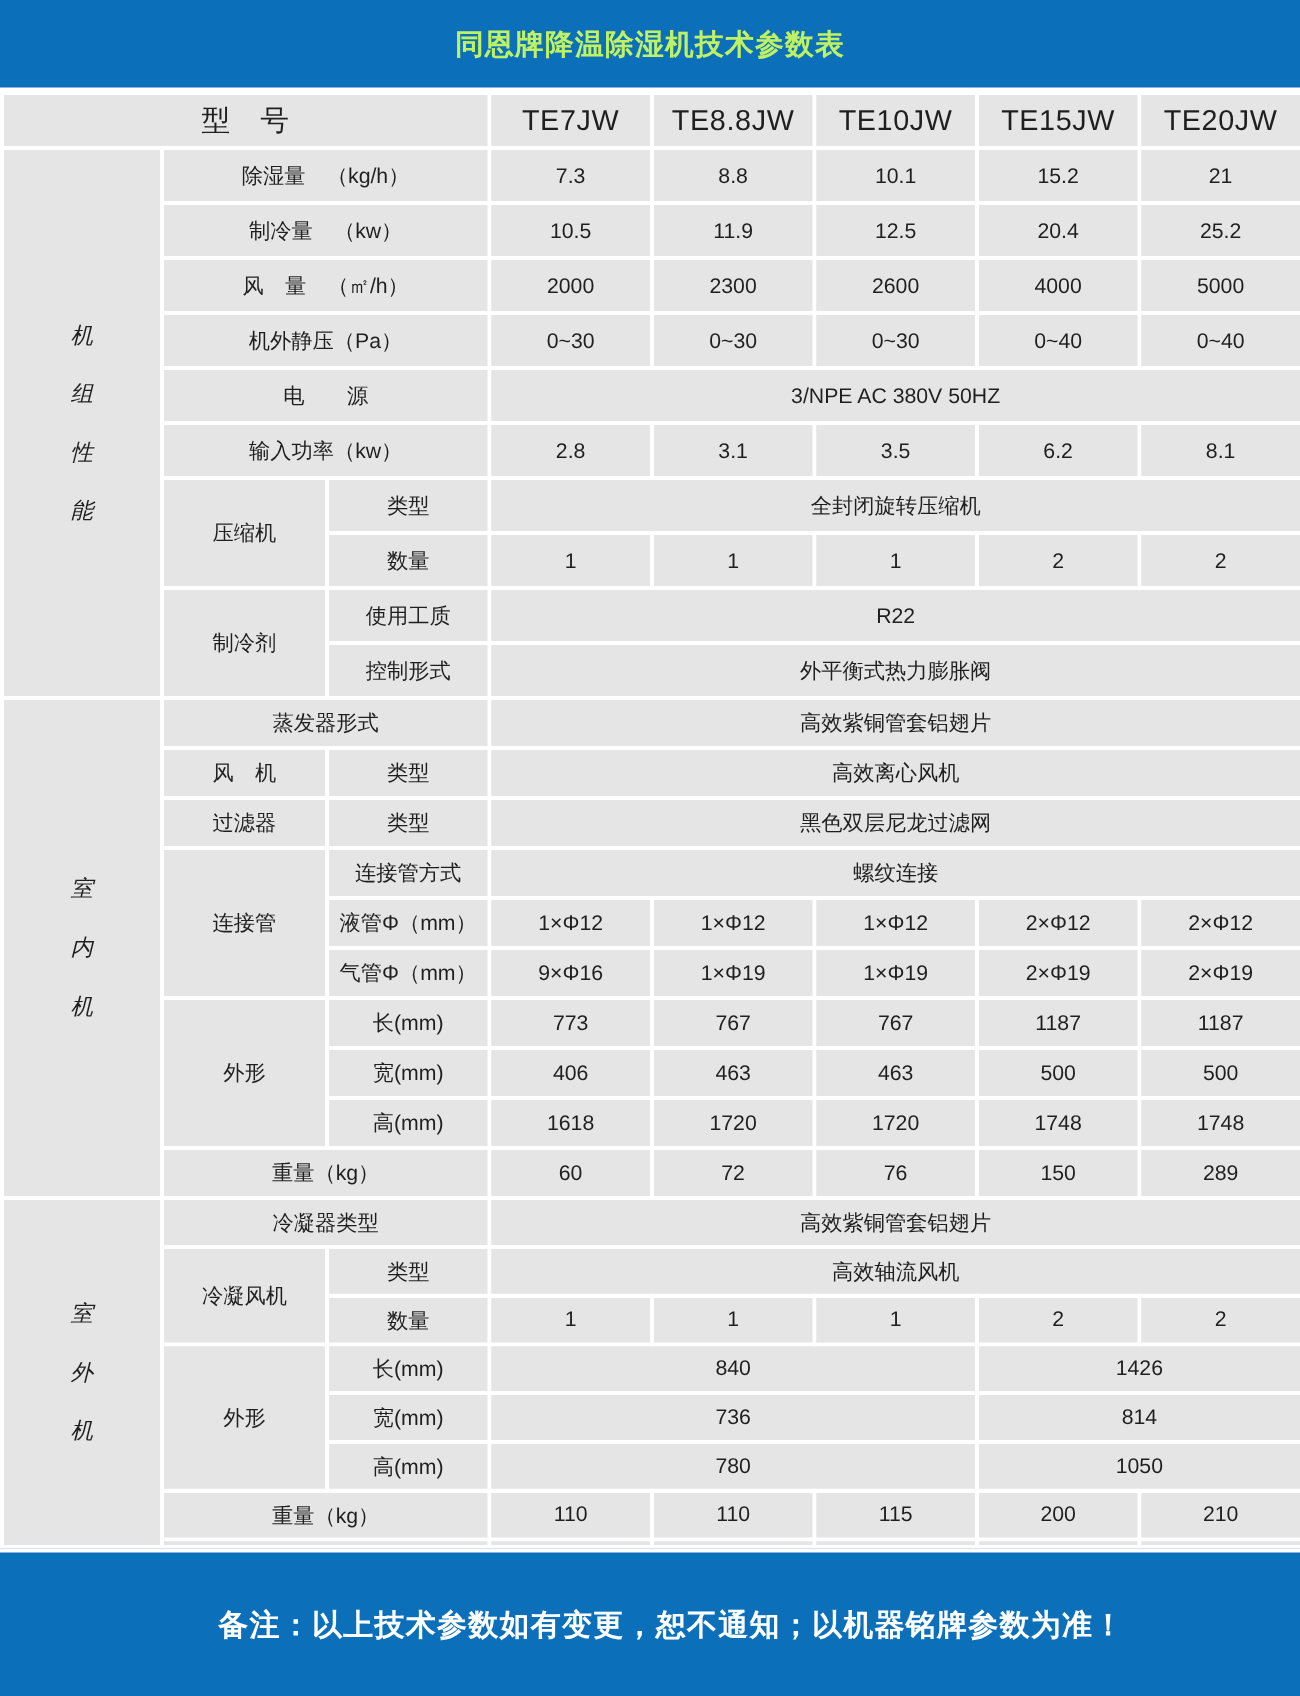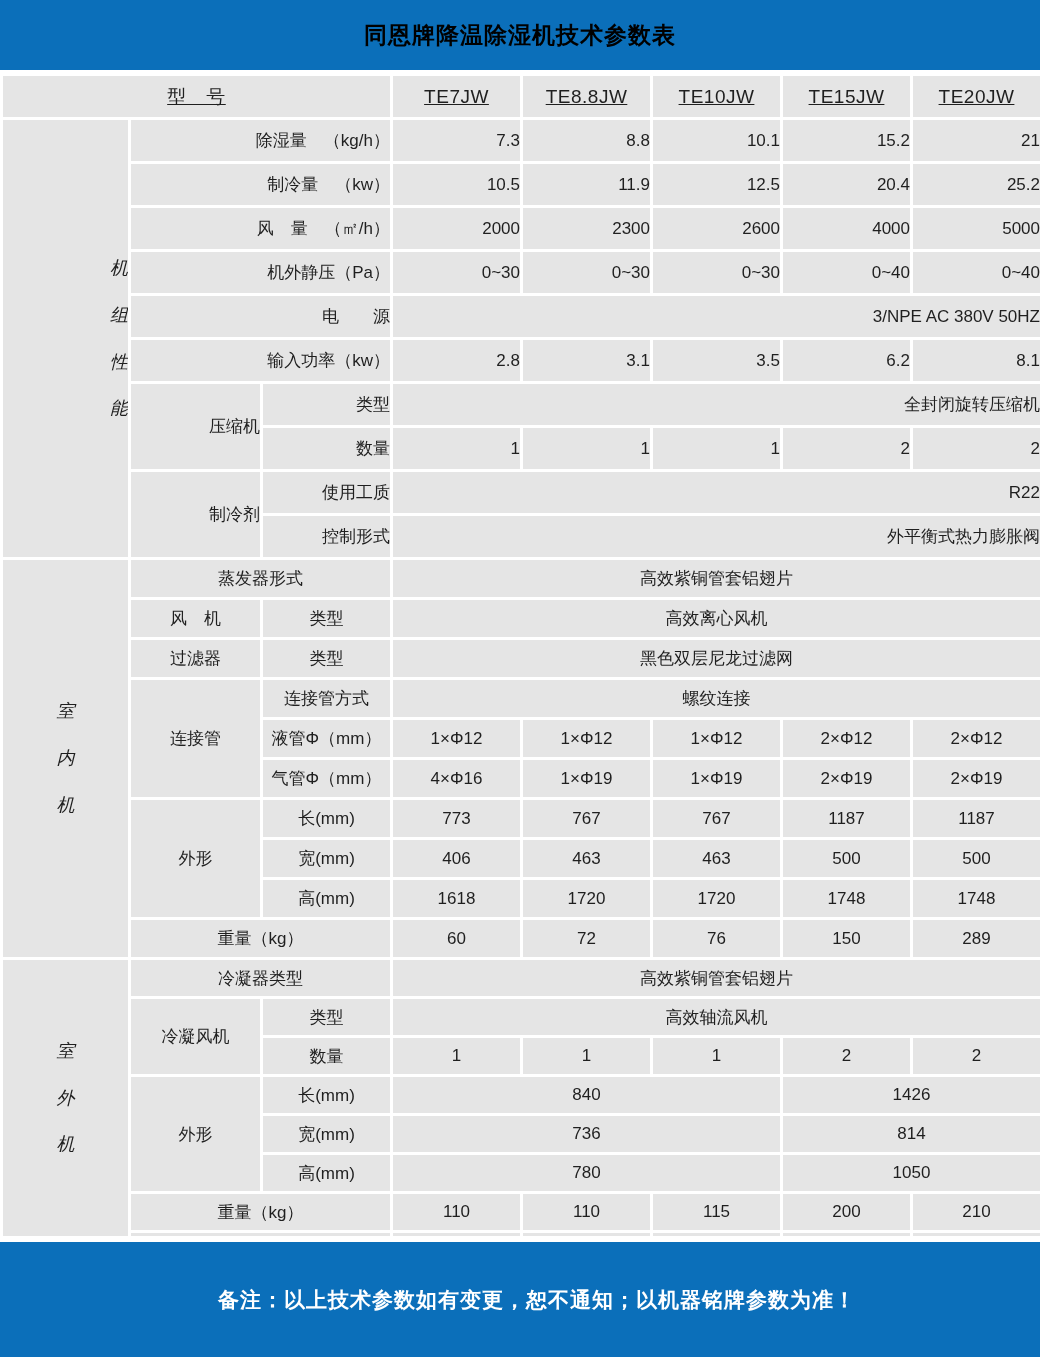--- a/index.html
+++ b/index.html
@@ -13,21 +13,21 @@
     height: 1357px;
     background: #ffffff;
     display: flex;
     flex-direction: column;
     overflow: hidden;
   }
   .titlebar {
     height: 70px;
     flex: 0 0 70px;
     background: #0b6fba;
-    color: #000000;
+    color: #bef264;
     display: flex;
     align-items: center;
     justify-content: center;
     font-size: 23px;
     font-weight: bold;
     letter-spacing: 1px;
     border-bottom: 3px solid #ffffff;
   }
   table.spec {
     width: 1040px;
@@ -41,45 +41,44 @@
     text-align: center;
     vertical-align: middle;
     color: #1f1f1f;
     font-size: 17px;
     padding: 0;
     overflow: hidden;
     white-space: nowrap;
   }
   tr.model-row td {
     height: 41px;
-    font-size: 19px;
+    font-size: 23px;
     letter-spacing: 0.5px;
-    text-decoration: underline;
-  }
-  tr.s1 td { height: 41px; text-align: right; }
+  }
+  tr.s1 td { height: 41px; }
   tr.s2 td { height: 37px; }
   tr.s3 td { height: 36px; margin-top: 16px; }
   tr.sliver td { height: 3px; }
   td.section-cell { font-size: 18px; font-style: italic; }
   td.section-cell .vert {
     display: inline-block;
     width: 1.1em;
     line-height: 2.6;
     word-break: break-all;
     white-space: normal;
     font-size: 18px;
   }
   .notebar {
     flex: 1 1 auto;
     background: #0b6fba;
     color: #ffffff;
     display: flex;
     align-items: center;
     justify-content: center;
-    font-size: 21px;
+    font-size: 24px;
     font-weight: bold;
     letter-spacing: 1px;
     border-top: 3px solid #ffffff;
     padding-left: 34px;
   }
 </style>
 </head>
 <body>
 
 <div class="page">
@@ -205,21 +204,21 @@
     <tr class="s2">
       <td>液管Φ（mm）</td>
       <td>1×Φ12</td>
       <td>1×Φ12</td>
       <td>1×Φ12</td>
       <td>2×Φ12</td>
       <td>2×Φ12</td>
     </tr>
     <tr class="s2">
       <td>气管Φ（mm）</td>
-      <td>4×Φ16</td>
+      <td>9×Φ16</td>
       <td>1×Φ19</td>
       <td>1×Φ19</td>
       <td>2×Φ19</td>
       <td>2×Φ19</td>
     </tr>
     <tr class="s2">
       <td rowspan="3">外形</td>
       <td>长(mm)</td>
       <td>773</td>
       <td>767</td>

